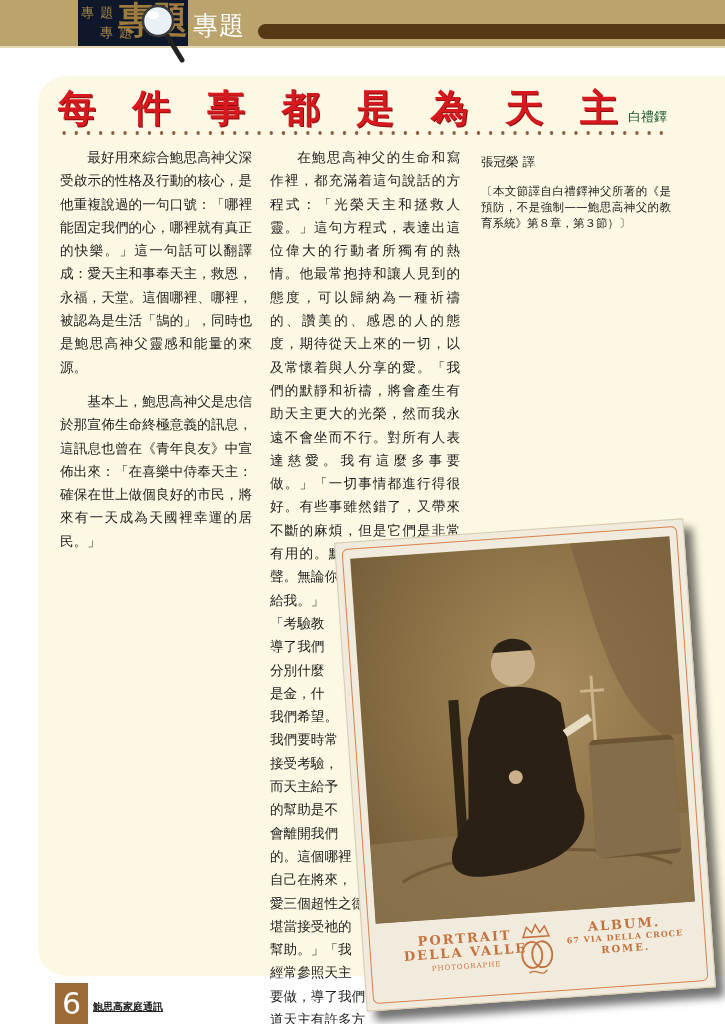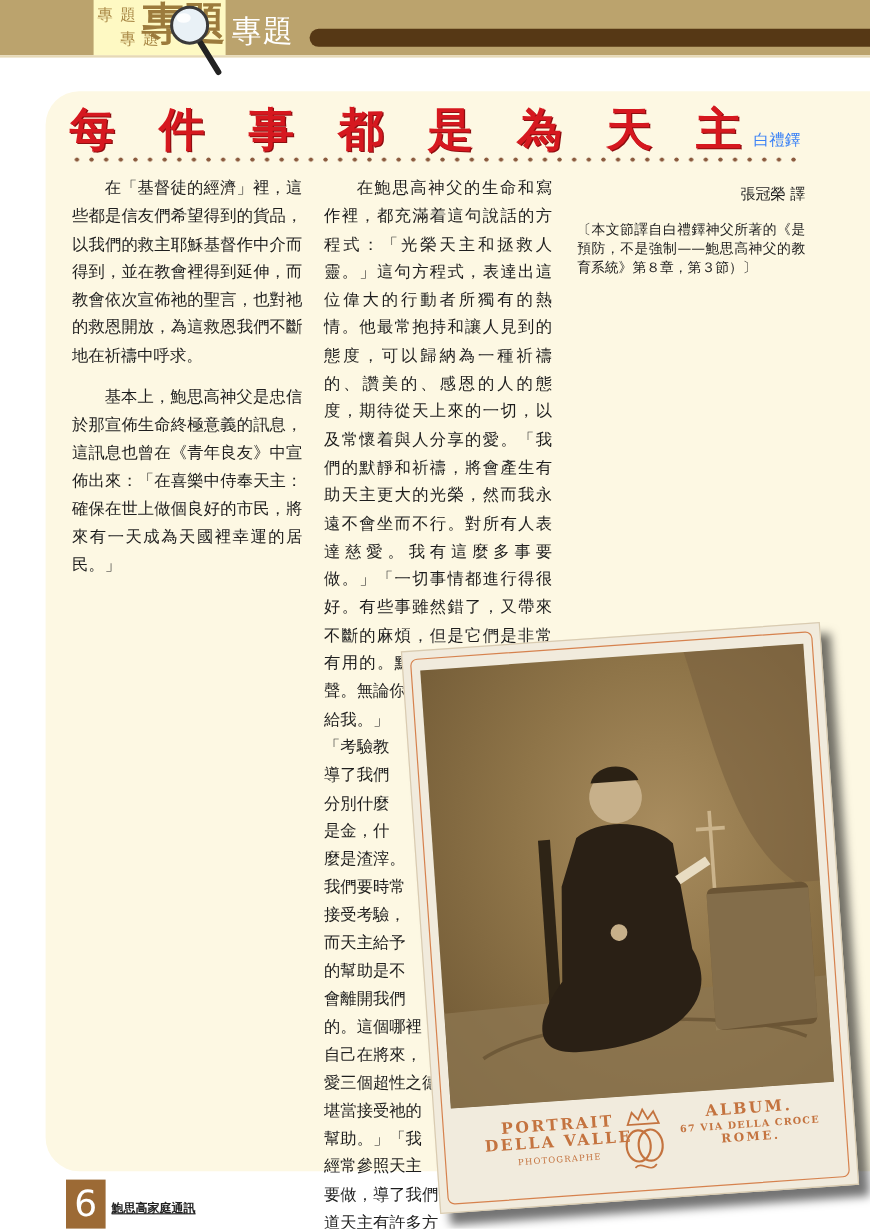--- a/index.html
+++ b/index.html
@@ -2,46 +2,46 @@
 <html><head>
 <meta charset="utf-8">
 <style>
   * { margin: 0; padding: 0; box-sizing: border-box; }
   html, body { width: 725px; height: 1024px; background: #ffffff; overflow: hidden; }
   body { position: relative; font-family: "DejaVu Sans", "Liberation Sans", sans-serif; color: #1a1a1a; }
 
   
   .header-band { position: absolute; left: 0; top: 0; width: 725px; height: 46px; background: #bba36d; }
   .header-strip { position: absolute; left: 0; top: 46px; width: 725px; height: 2px; background: #e6d9b6; }
-  .header-logo { position: absolute; left: 78px; top: 0; width: 110px; height: 46px; background: #fef9c3; overflow: hidden; }
+  .header-logo { position: absolute; left: 78px; top: 0; width: 110px; height: 46px; background: #0f172a; overflow: hidden; }
   .header-logo .small1 { position: absolute; left: 3px; top: 4px; font-size: 13px; color: #a98846; font-family: "DejaVu Serif", serif; letter-spacing: 1px; }
   .header-logo .small2 { position: absolute; left: 22px; top: 24px; font-size: 13px; color: #a98846; font-family: "DejaVu Serif", serif; letter-spacing: 1px; }
   .header-logo .big { position: absolute; left: 40px; top: -4px; font-size: 36px; font-weight: bold; color: #9c7b3c; font-family: "DejaVu Serif", serif; letter-spacing: -2px; }
   .magnifier { position: absolute; left: 138px; top: 4px; width: 52px; height: 60px; }
   .header-title { position: absolute; left: 193px; top: 10px; font-size: 25px; color: #ffffff; letter-spacing: 1px; line-height: 32px; }
   .header-bar { position: absolute; left: 258px; top: 24px; width: 467px; height: 15px; background: #563815; border-radius: 8px 0 0 8px; }
 
   
   .panel { position: absolute; left: 38px; top: 76px; width: 687px; height: 900px; background: #fdf8e3; border-radius: 28px 0 0 28px; }
 
   .title { position: absolute; left: 58px; top: 86px; width: 560px; display: flex; justify-content: space-between; }
   .title span { font-size: 38px; font-weight: bold; color: #d6181f; font-family: "DejaVu Sans", sans-serif; line-height: 44px; text-shadow: 1px 1px 0 #8d0d10; }
-  .author { position: absolute; left: 628px; top: 108px; font-size: 13px; color: #3b82f6; }
+  .author { position: absolute; left: 628px; top: 108px; font-size: 13px; color: #14532d; }
   .dots { position: absolute; left: 58px; top: 130px; width: 612px; height: 6px;
           background-image: radial-gradient(circle, #8a5a3e 1.6px, transparent 2px);
           background-size: 12.2px 6px; background-repeat: repeat-x; }
 
   .col { position: absolute; font-size: 13.6px; line-height: 23.3px; color: #1e1e1e; text-align: justify; }
   .col p { margin-bottom: 11px; text-indent: 2em; }
   .col p.noindent { text-indent: 0; }
   .col1 { left: 60px; top: 146px; width: 192px; }
   .col2 { left: 270px; top: 146px; width: 190px; }
   .col2 .narrow { width: 82px; text-align: justify; }
   .col3 { left: 481px; top: 146px; width: 190px; }
-  .translator { text-align: right; margin-top: 4px; font-size: 12.5px; }
+  .translator { margin-top: 4px; font-size: 12.5px; }
   .source-note { font-size: 11.5px; line-height: 16px; margin-top: 10px; text-indent: 0; color: #222; }
   .flourish { display: inline-block; width: 20px; height: 16px; vertical-align: middle; }
 
   
   .photo-wrap { position: absolute; left: 350px; top: 530px; width: 350px; height: 470px; transform: rotate(-4deg); transform-origin: center; }
   .photo-card { position: absolute; inset: 0; background: #f1ebdd; border: 1px solid #d9cbb0; box-shadow: 8px 10px 8px rgba(0,0,0,0.55); }
   .photo-card .frame-line { position: absolute; left: 6px; top: 6px; right: 6px; bottom: 6px; border: 1.5px solid #d6824e; border-radius: 6px; }
   .photo-image { position: absolute; left: 14px; top: 16px; right: 14px; bottom: 86px;
     background: radial-gradient(ellipse at 60% 40%, #a88c5e 0%, #8e7448 45%, #6d5633 100%); overflow: hidden; }
   .photo-caption-left { position: absolute; left: 40px; bottom: 30px; font-family: "DejaVu Serif", serif; color: #c4733f; font-size: 13px; font-weight: bold; letter-spacing: 2px; text-align: center; line-height: 14px; }
@@ -81,33 +81,33 @@
   <span>都</span>
   <span>是</span>
   <span>為</span>
   <span>天</span>
   <span>主</span>
 </div>
 <div class="author">白禮鐸</div>
 <div class="dots"></div>
 
 <div class="col col1">
-  <p>在「基督徒的經濟」裡，這些都是信友們希望得到的貨品，以我們的救主耶穌基督作中介而得到，並在教會裡得到延伸，而教會依次宣佈祂的聖言，也對祂的救恩開放，為這救恩我們不斷地在祈禱中呼求。</p>
+  <p>最好用來綜合鮑思高神父深受啟示的性格及行動的核心，是他重複說過的一句口號：「哪裡能固定我們的心，哪裡就有真正的快樂。」這一句話可以翻譯成：愛天主和事奉天主，救恩，永福，天堂。這個哪裡、哪裡，被認為是生活「鵠的」，同時也是鮑思高神父靈感和能量的來源。</p>
   <p>基本上，鮑思高神父是忠信於那宣佈生命終極意義的訊息，這訊息也曾在《青年良友》中宣佈出來：「在喜樂中侍奉天主：確保在世上做個良好的市民，將來有一天成為天國裡幸運的居民。」</p>
 </div>
 
 <div class="col col2">
   <p style="margin-bottom:0">在鮑思高神父的生命和寫作裡，都充滿着這句說話的方程式：「光榮天主和拯救人靈。」這句方程式，表達出這位偉大的行動者所獨有的熱情。他最常抱持和讓人見到的態度，可以歸納為一種祈禱的、讚美的、感恩的人的態度，期待從天上來的一切，以及常懷着與人分享的愛。「我們的默靜和祈禱，將會產生有助天主更大的光榮，然而我永遠不會坐而不行。對所有人表達慈愛。我有這麼多事要做。」「一切事情都進行得很好。有些事雖然錯了，又帶來不斷的麻煩，但是它們是非常有用的。默靜，祈禱，不要作聲。無論你知道什麼，都要寫</p>
   <div class="narrow">
     <div>給我。」</div>
     <div>「考驗教</div>
     <div>導了我們</div>
     <div>分別什麼</div>
     <div>是金，什</div>
-    <div>麼是渣滓。</div>
+    <div>我們希望。</div>
     <div style="width:96px">我們要時常</div>
     <div style="width:96px">接受考驗，</div>
     <div style="width:96px">而天主給予</div>
     <div style="width:96px">的幫助是不</div>
     <div style="width:100px">會離開我們</div>
     <div style="width:100px">的。這個哪裡</div>
     <div style="width:100px">自己在將來，</div>
     <div style="width:104px">愛三個超性之德</div>
     <div style="width:104px">堪當接受祂的</div>
     <div style="width:106px">幫助。」「我</div>

